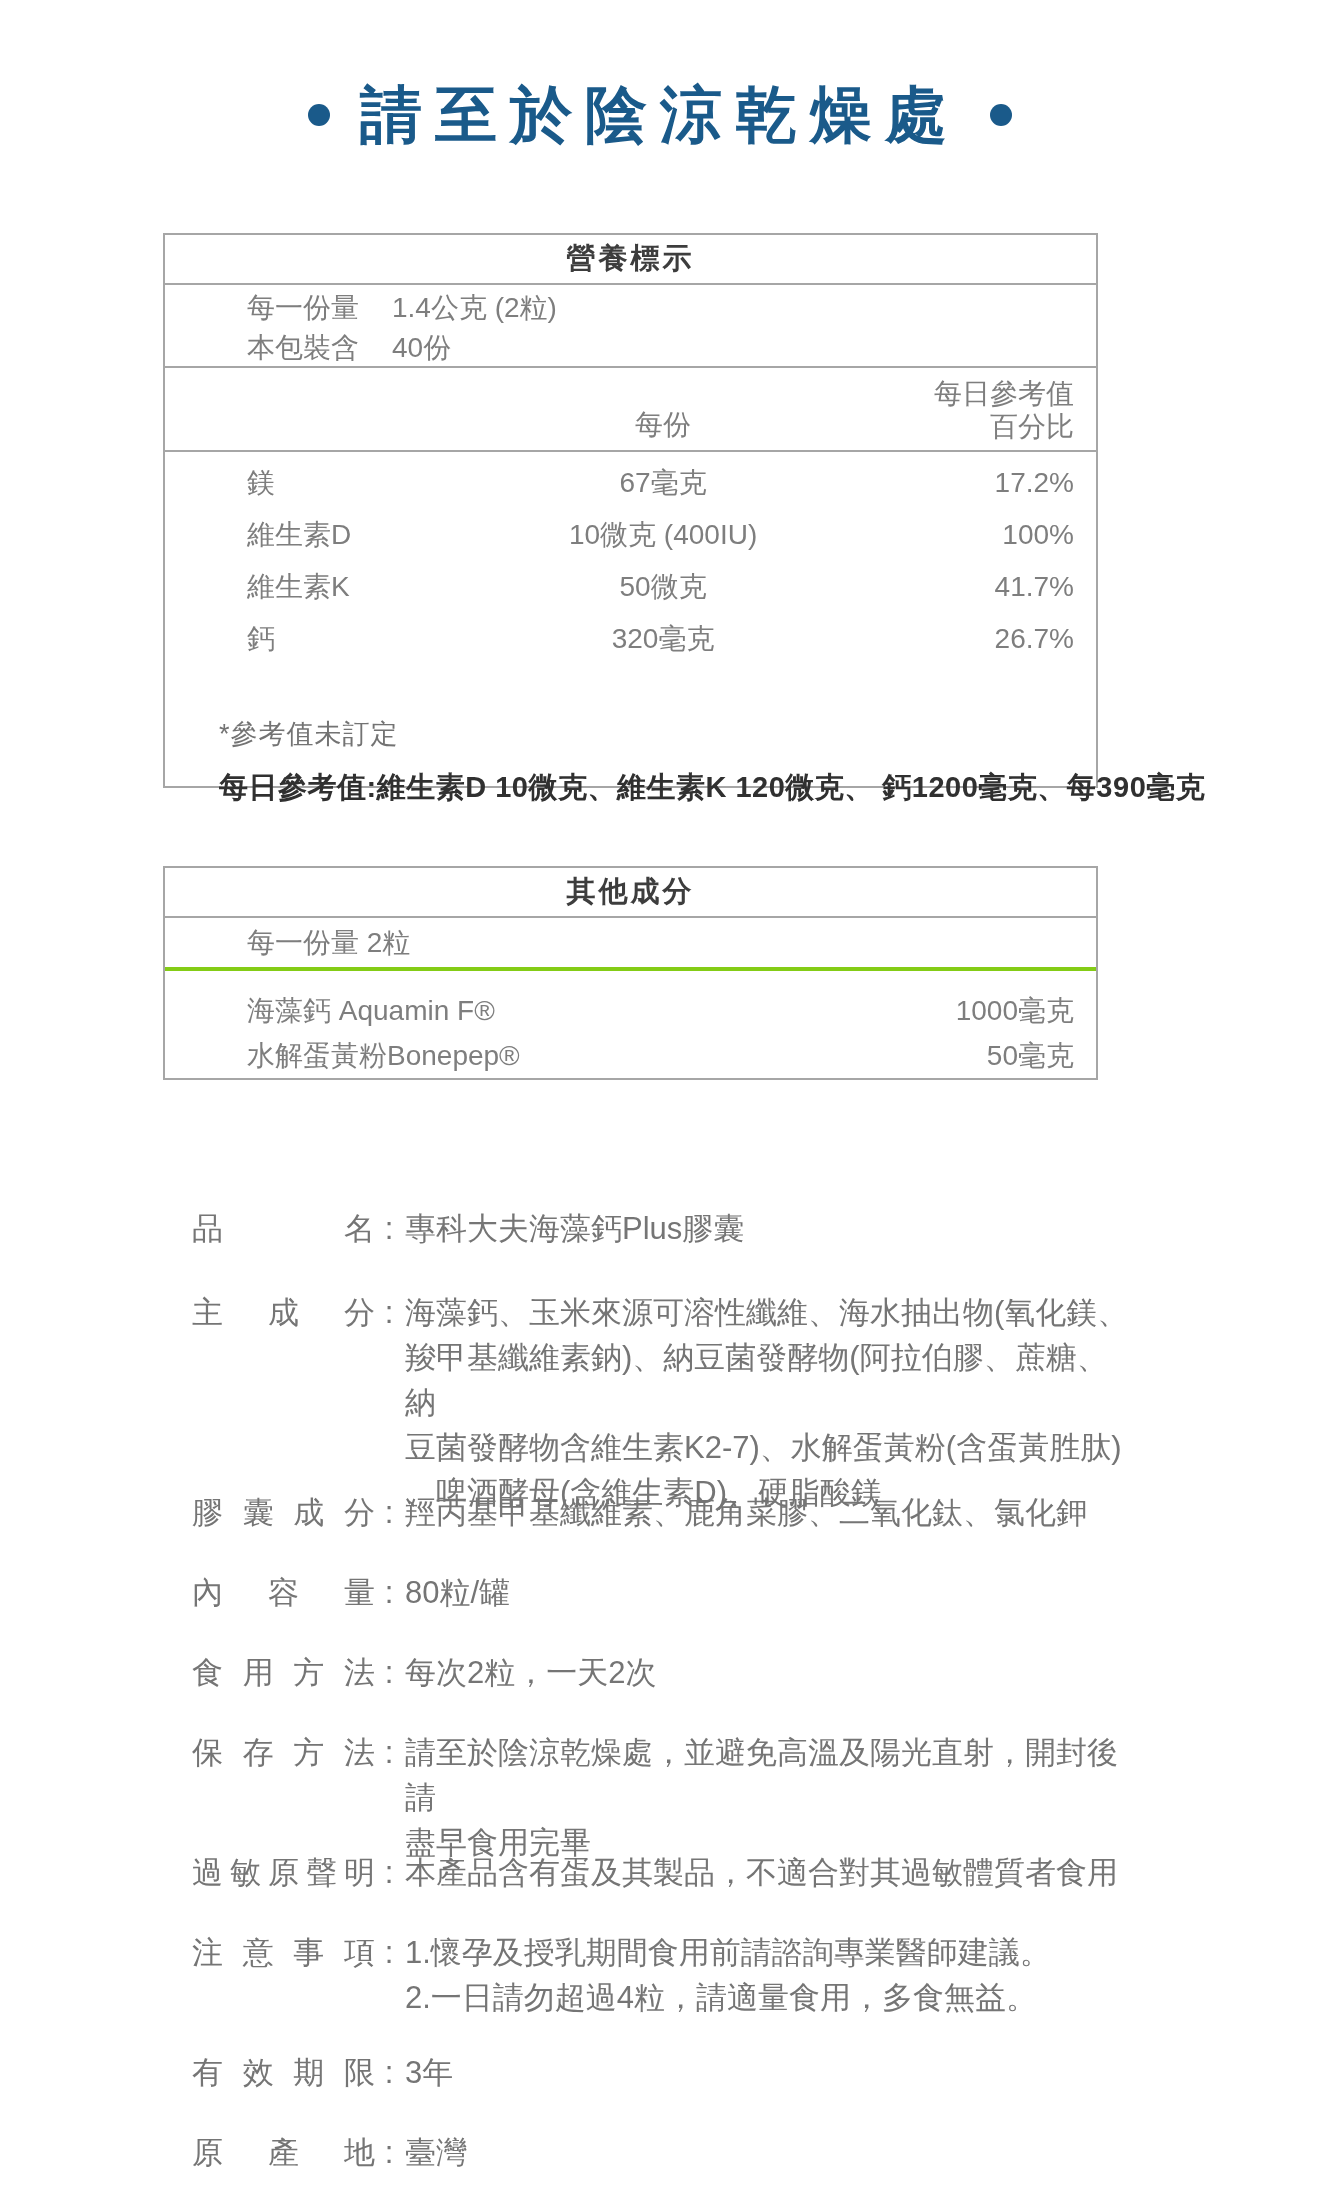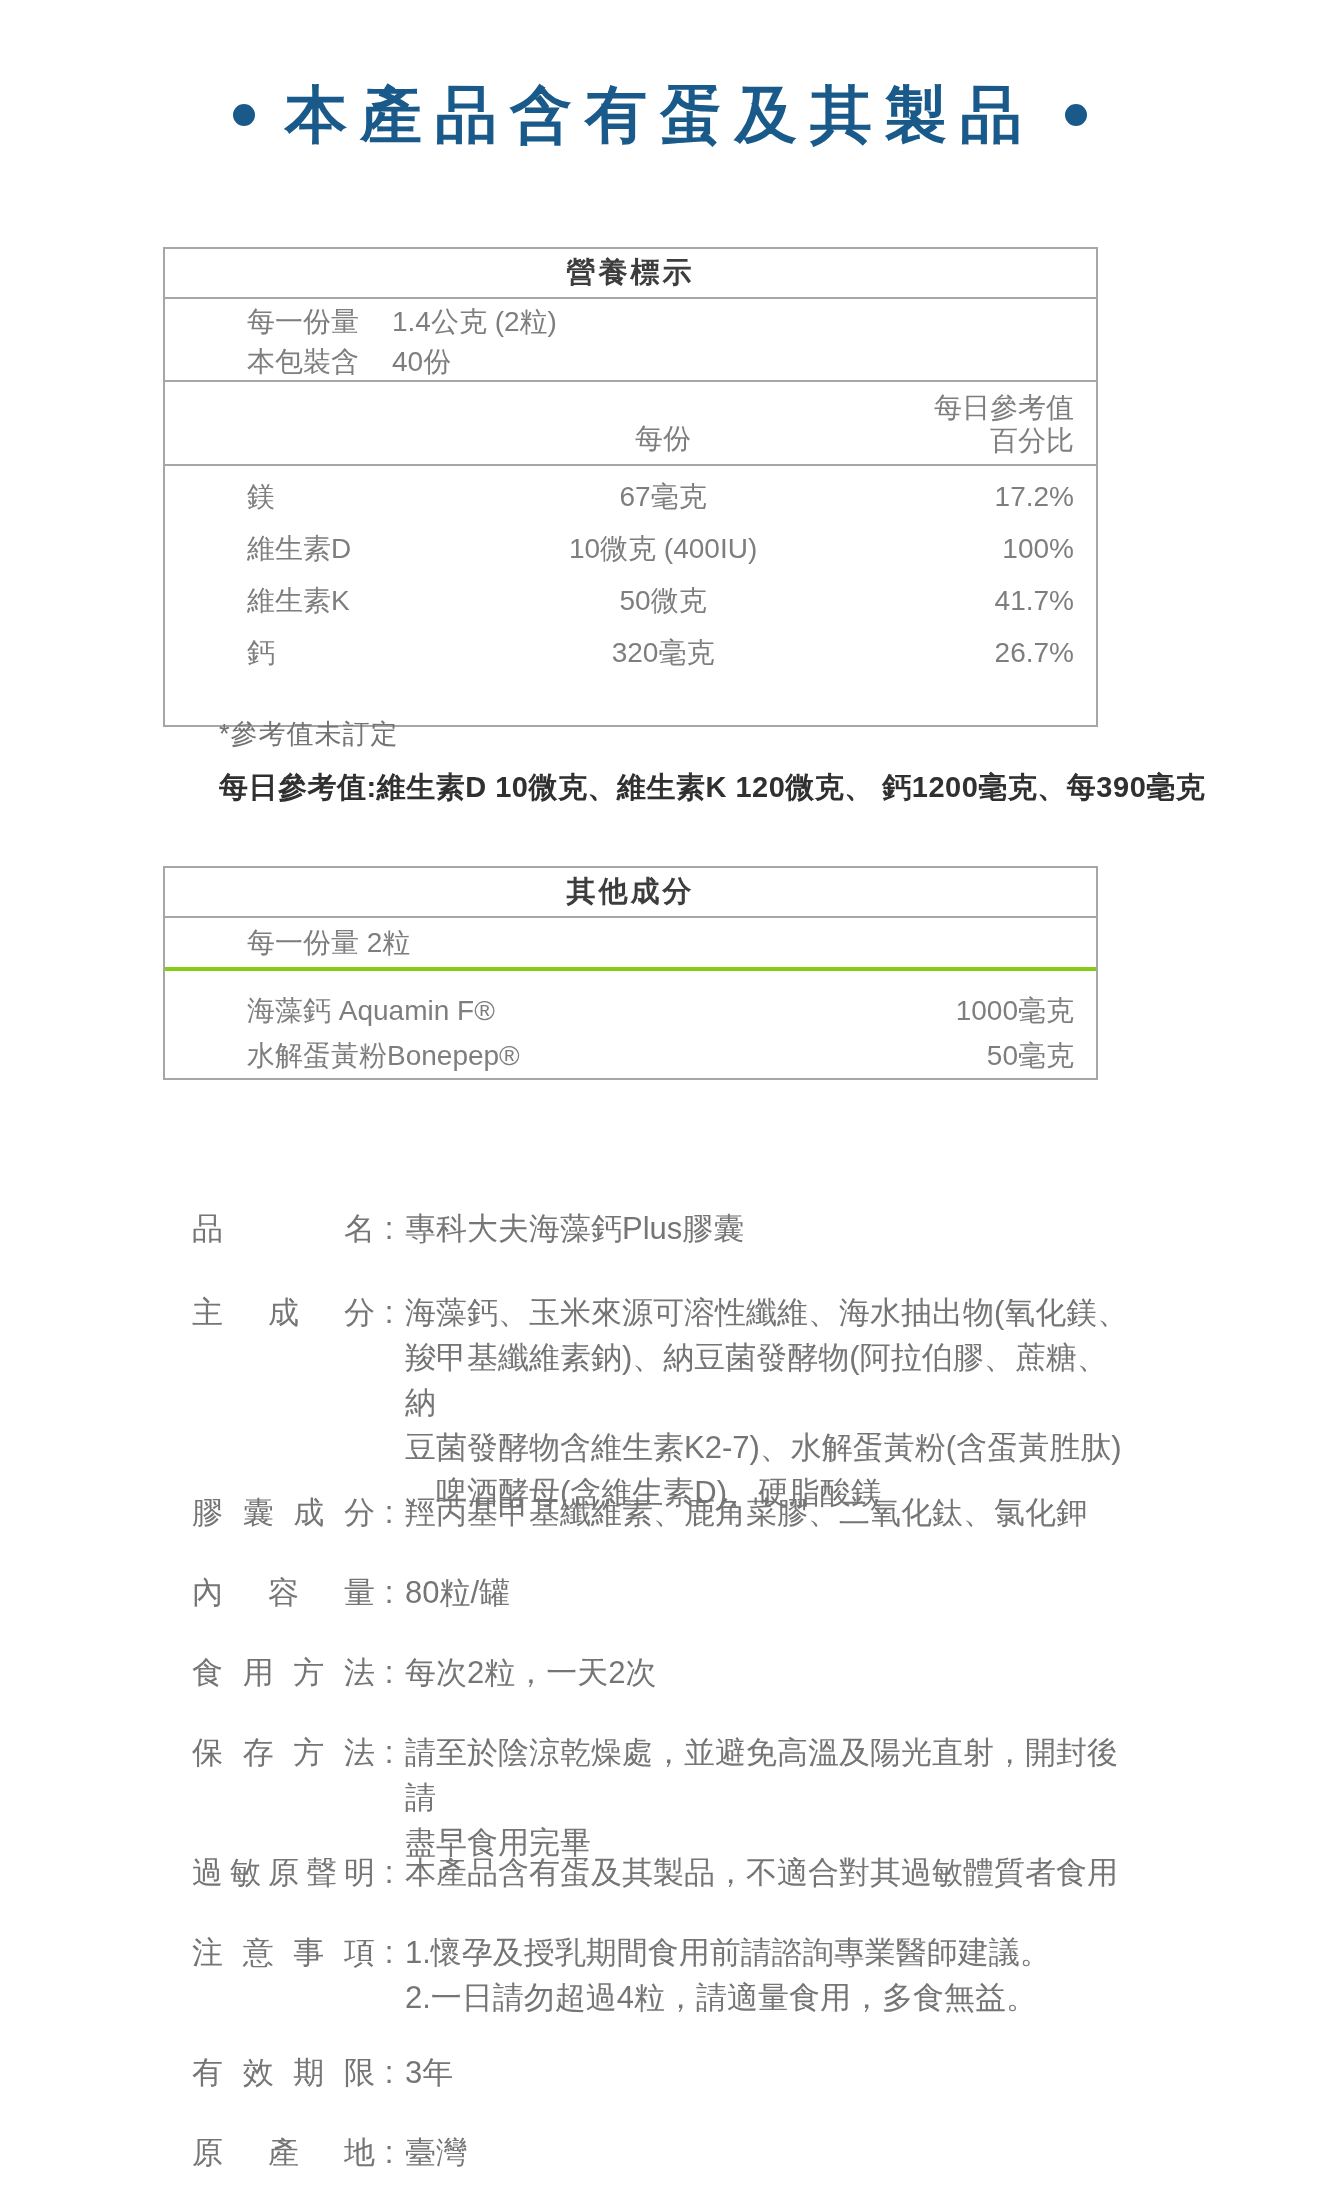--- a/index.html
+++ b/index.html
@@ -13,21 +13,21 @@
   .page-title {
     position:absolute; top:80px; left:0; width:1320px;
     display:flex; justify-content:center; align-items:center; gap:30px;
     color:#1a5a8a; font-size:62px; font-weight:bold; letter-spacing:13px;
     line-height:70px;
   }
   .title-dot { width:22px; height:22px; border-radius:50%; background:#1a5a8a; flex:0 0 auto; }
 
   
   .ntable {
-    position:absolute; left:163px; top:247px; width:935px; height:480px;
+    position:absolute; left:163px; top:233px; width:935px; height:555px;
     border:2px solid #a6a6a6; box-sizing:border-box;
     color:#7e7e7e; font-size:28px;
   }
   .tbl-head {
     height:48px; border-bottom:2px solid #a6a6a6;
     display:flex; align-items:center; justify-content:center;
     font-weight:bold; color:#3d3d3d; font-size:29px; letter-spacing:3px;
   }
   .serving-block {
     height:83px; border-bottom:2px solid #a6a6a6; box-sizing:border-box;
@@ -81,21 +81,21 @@
   }
   .pi-label { width:183px; text-align:justify; text-align-last:justify; flex:0 0 auto; }
   .pi-colon { width:16px; margin:0 8px 0 6px; text-align:center; flex:0 0 auto; }
   .pi-value { width:724px; }
 </style>
 </head>
 <body>
 
 <div class="page-title">
   <span class="title-dot"></span>
-  <span>本產品含有蛋及其製品</span>
+  <span>請至於陰涼乾燥處</span>
   <span class="title-dot"></span>
 </div>
 
 <div class="ntable">
   <div class="tbl-head">營養標示</div>
 
   <div class="serving-block">
     <div class="serving-line">
       <span class="s-label">每一份量</span><span>1.4公克 (2粒)</span>
     </div>

